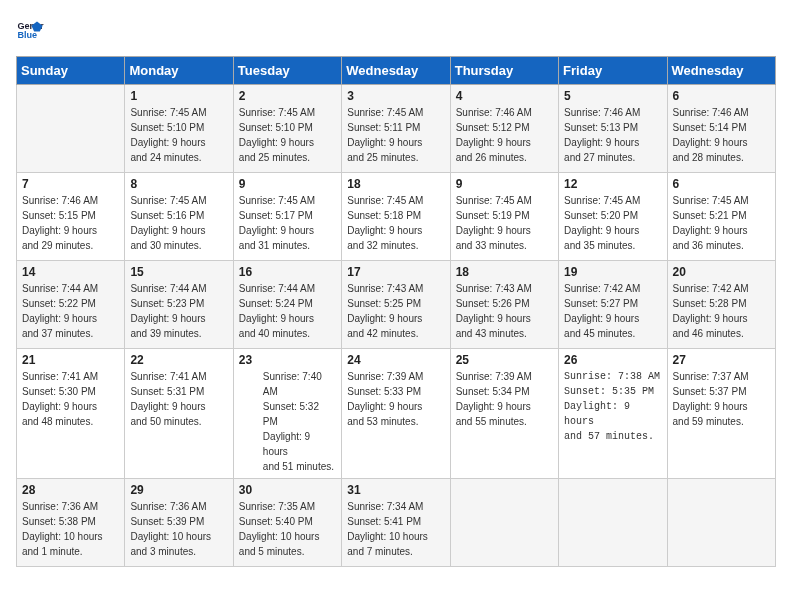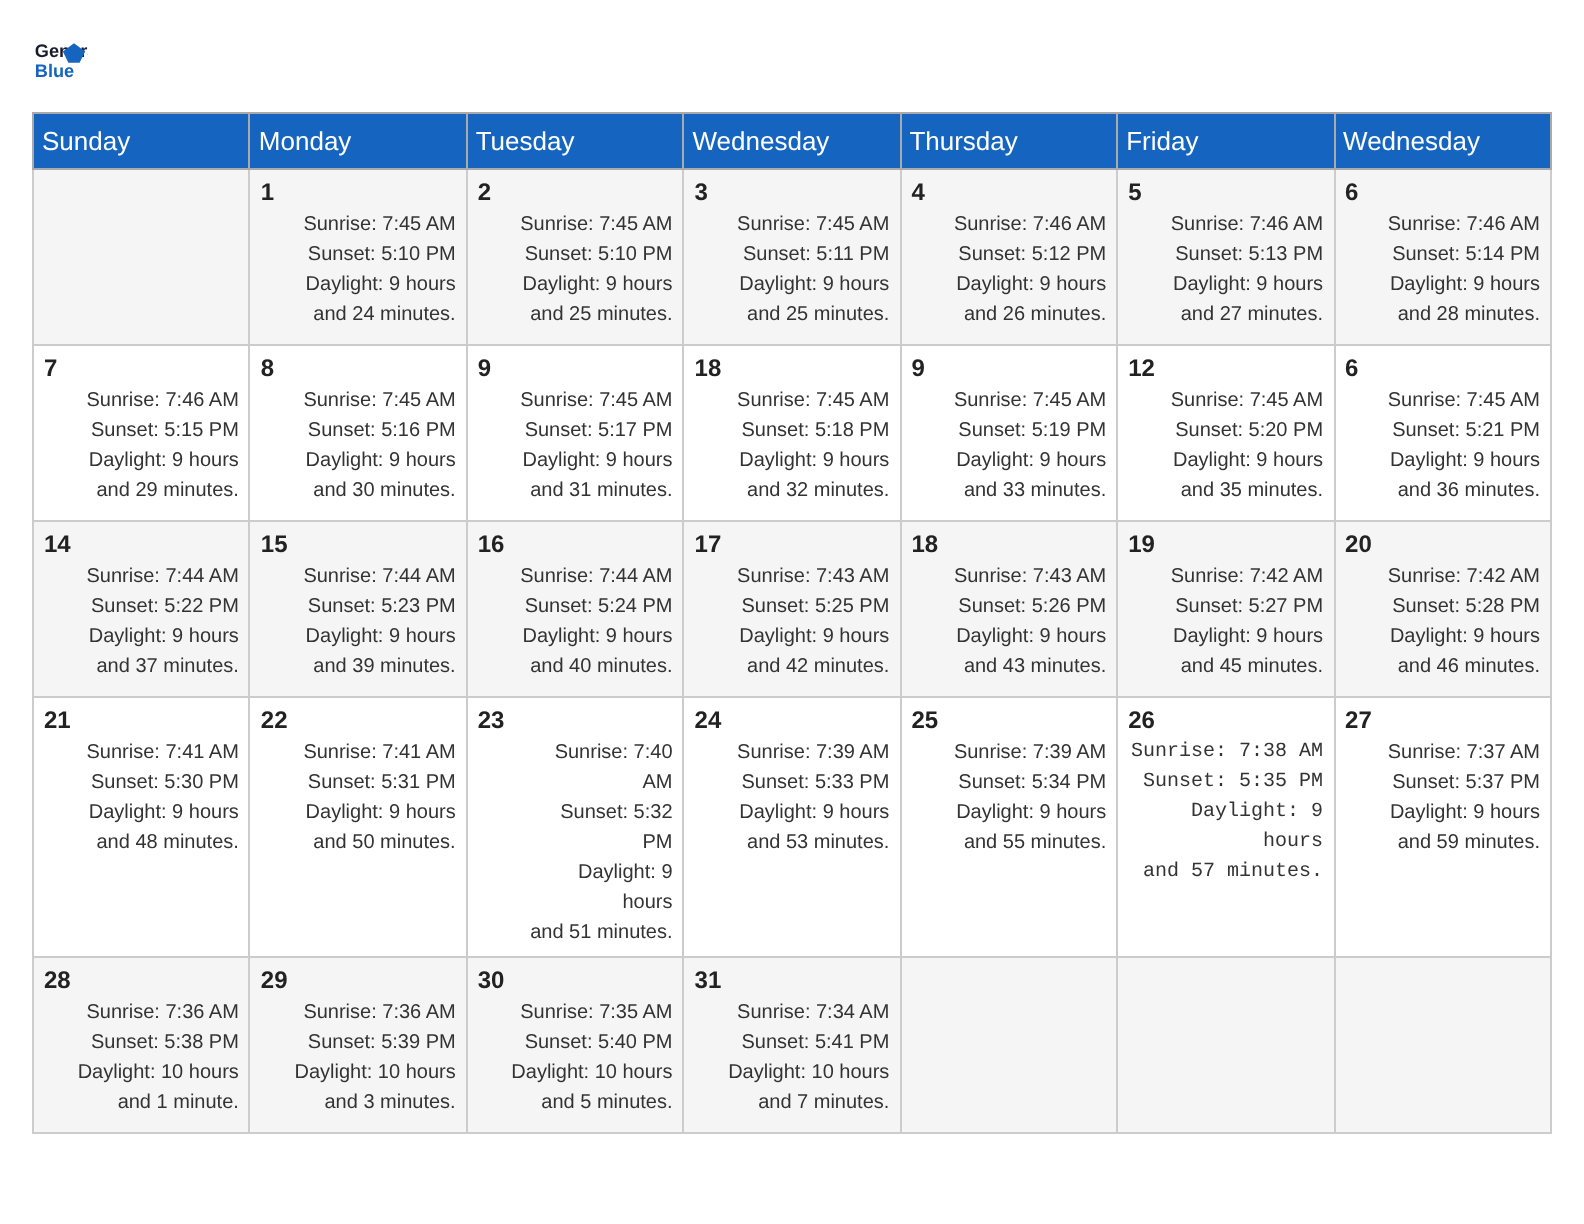--- a/index.html
+++ b/index.html
@@ -40,21 +40,21 @@
     }
     table {
       width: 100%;
       border-collapse: collapse;
       table-layout: fixed;
     }
     thead tr th {
       background-color: #1565c0;
       color: #fff;
       font-size: 13px;
-      font-weight: normal;
+      font-weight: bold;
       padding: 6px 4px;
       text-align: left;
       border: 1px solid #aaa;
     }
     tbody tr td {
       border: 1px solid #ccc;
       vertical-align: top;
       padding: 4px 5px;
       font-size: 10.5px;
       color: #222;
@@ -69,21 +69,20 @@
     .day-number {
       font-weight: bold;
       font-size: 12px;
       display: block;
       margin-bottom: 2px;
     }
     .day-info {
       font-size: 10px;
       line-height: 1.5;
       color: #333;
-      text-align: right;
     }
   </style>
 </head>
 <body>
 
 <div class="header">
   <div class="logo">
     <svg class="logo-icon" viewBox="0 0 40 40" xmlns="http://www.w3.org/2000/svg">
       <text x="2" y="18" font-size="13" font-weight="bold" fill="#1a1a2e">General</text>
       <text x="2" y="32" font-size="13" font-weight="bold" fill="#1565c0">Blue</text>
@@ -321,21 +320,21 @@
         </td>
         <td>
           <span class="day-number">29</span>
           <div class="day-info" style="white-space: pre-line;">Sunrise: 7:36 AM
 Sunset: 5:39 PM
 Daylight: 10 hours
 and 3 minutes.</div>
         </td>
         <td>
           <span class="day-number">30</span>
-          <div class="day-info" style="white-space: pre-line; margin-left: 12px;">Sunrise: 7:35 AM
+          <div class="day-info" style="white-space: pre-line;">Sunrise: 7:35 AM
 Sunset: 5:40 PM
 Daylight: 10 hours
 and 5 minutes.</div>
         </td>
         <td>
           <span class="day-number">31</span>
           <div class="day-info" style="white-space: pre-line;">Sunrise: 7:34 AM
 Sunset: 5:41 PM
 Daylight: 10 hours
 and 7 minutes.</div>

